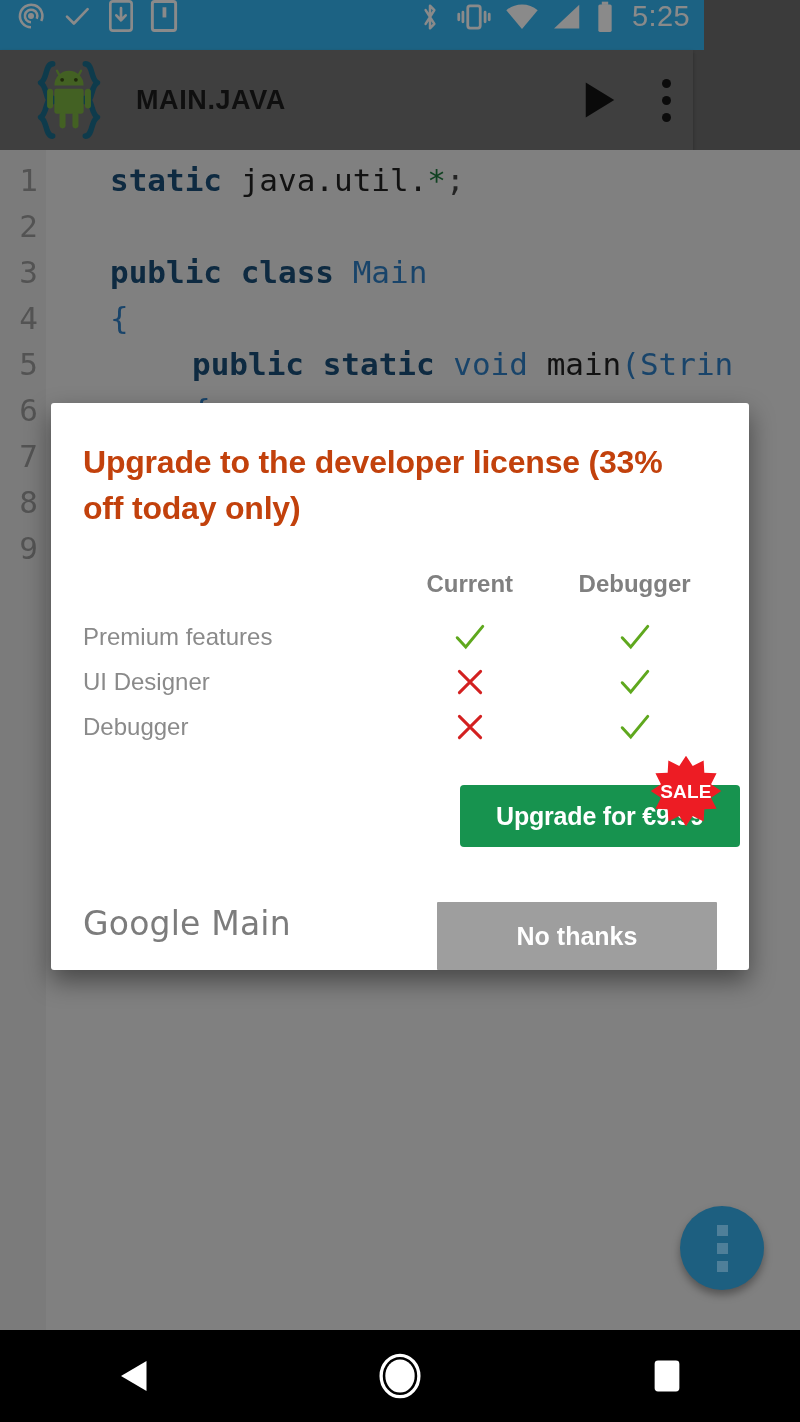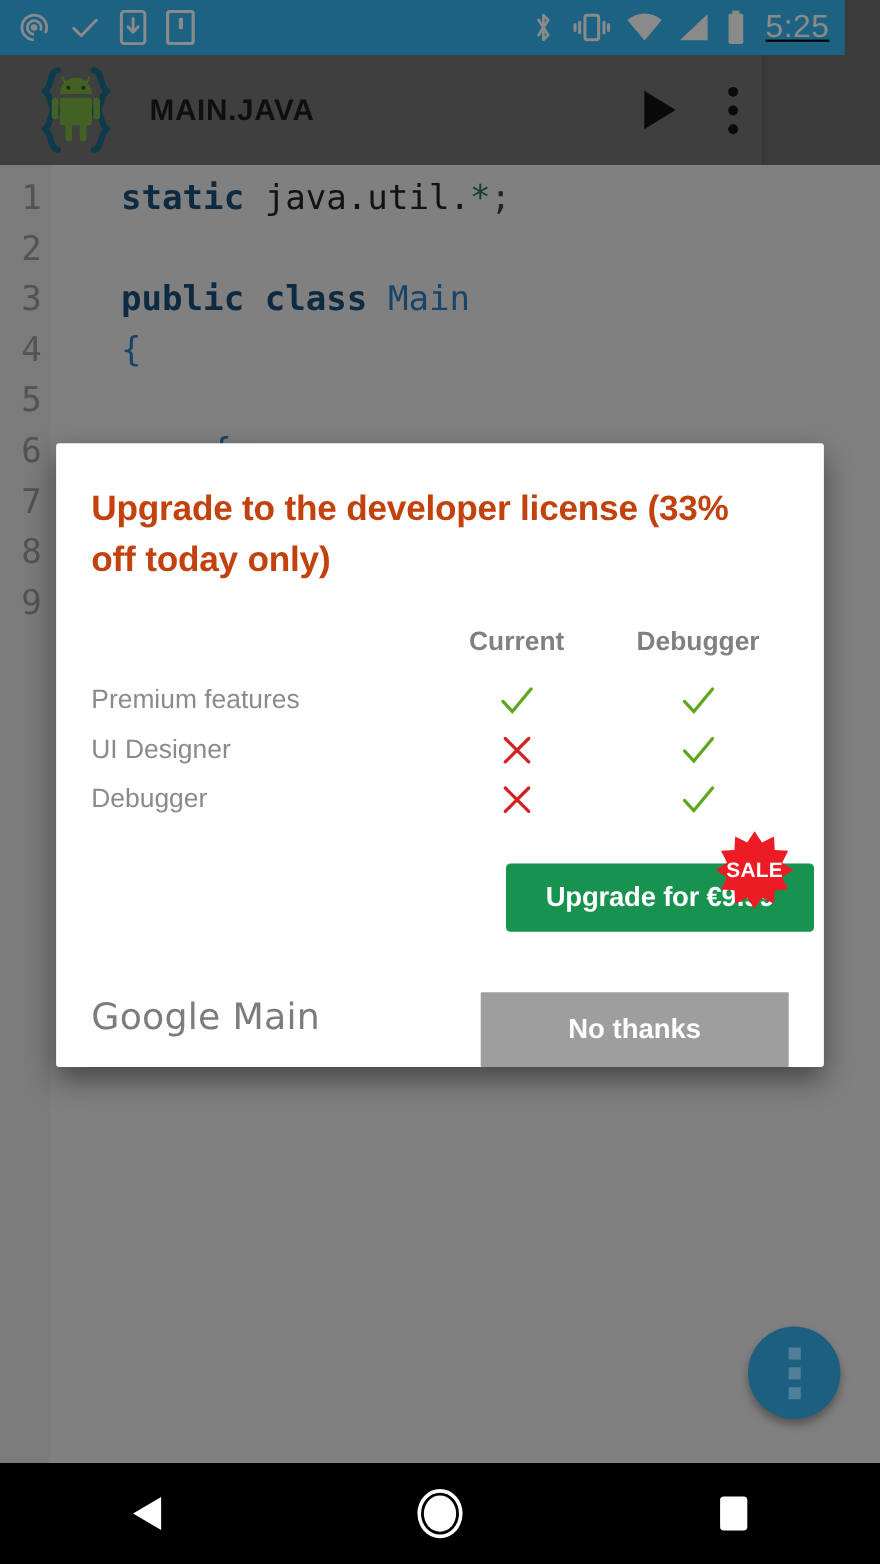--- a/index.html
+++ b/index.html
@@ -15,27 +15,26 @@
     width: 800px;
     height: 1422px;
     overflow: hidden;
     background: #6e6e6e;
   }
 
   
   #status-bar {
     position: absolute;
     left: 0; top: 0;
-    width: 768px; height: 50px;
+    width: 704px; height: 50px;
     background: #35b6f2;
     display: flex;
-    align-items: center;
+    align-items: flex-start;
     box-sizing: border-box;
     padding: 0 14px 0 16px;
-    text-decoration: underline;
   }
   .status-left {
     display: flex;
     align-items: center;
     gap: 16px;
   }
   .status-right {
     margin-left: auto;
     display: flex;
     align-items: center;
@@ -364,21 +363,21 @@
     </div>
   </div>
 
   <div id="editor">
     <div id="gutter"></div>
     <div id="code-lines">
         <div class="code-line" style="top: 7px;"><span class="ln">1</span><span class="code-text" style="left: 110px;"><span class="kw">static</span><span class="pln"> </span><span class="pln">java.util.</span><span class="op">*</span><span class="pun">;</span></span></div>
         <div class="code-line" style="top: 53px;"><span class="ln">2</span><span class="code-text" style="left: 110px;"></span></div>
         <div class="code-line" style="top: 99px;"><span class="ln">3</span><span class="code-text" style="left: 110px;"><span class="kw">public class </span><span class="typ">Main</span></span></div>
         <div class="code-line" style="top: 145px;"><span class="ln">4</span><span class="code-text" style="left: 110px;"><span class="typ">{</span></span></div>
-        <div class="code-line" style="top: 191px;"><span class="ln">5</span></div>
+        <div class="code-line" style="top: 191px;"><span class="ln">5</span><span class="code-text" style="left: 192px;"><span class="kw">public static </span><span class="typ">void </span><span class="pln">main</span><span class="typ">(</span><span class="typ">Strin</span></span></div>
         <div class="code-line" style="top: 237px;"><span class="ln">6</span><span class="code-text" style="left: 192px;"><span class="typ">{</span></span></div>
         <div class="code-line" style="top: 283px;"><span class="ln">7</span><span class="code-text" style="left: 274px;"><span class="kw">ew</span></span></div>
         <div class="code-line" style="top: 329px;"><span class="ln">8</span><span class="code-text" style="left: 110px;"></span></div>
         <div class="code-line" style="top: 375px;"><span class="ln">9</span><span class="code-text" style="left: 110px;"></span></div>
       </div>
   </div>
 
   <div id="scrim"></div>
 
   <div id="fab" style="background: rgb(29, 95, 128);">

